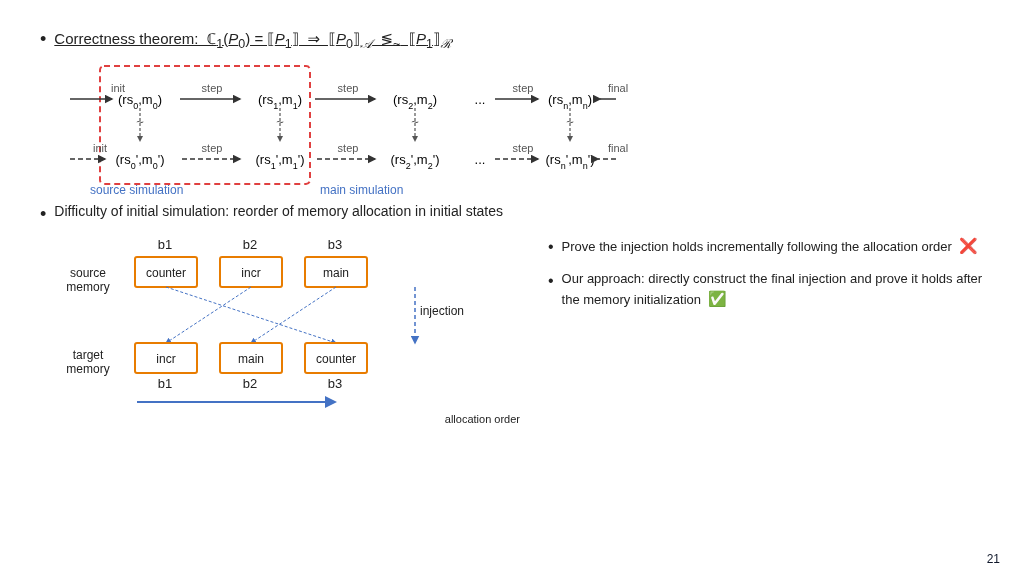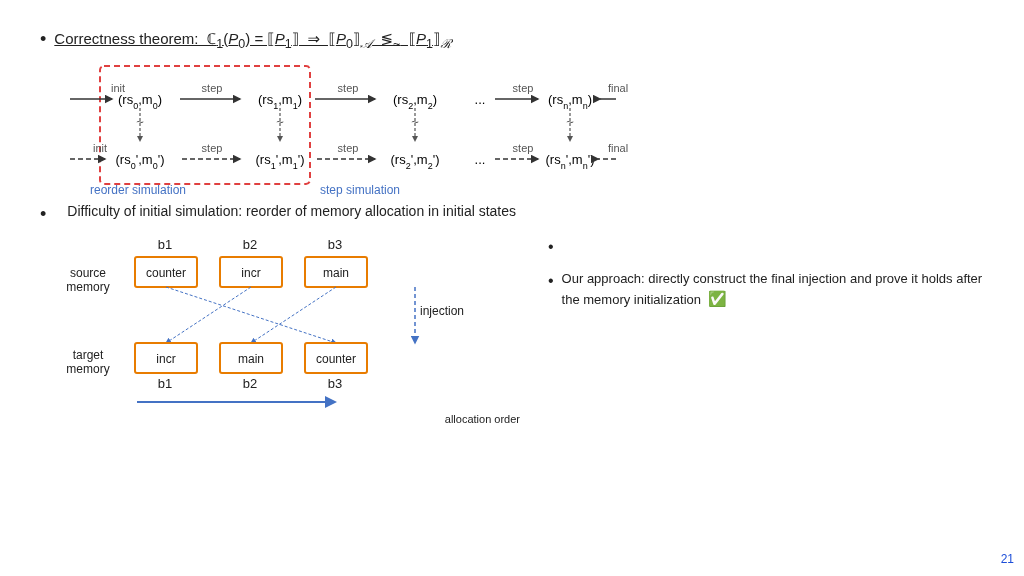--- a/index.html
+++ b/index.html
@@ -65,28 +65,27 @@
       align-items: flex-start;
       margin-bottom: 10px;
     }
     .right-bullet-dot {
       font-size: 16px;
       margin-right: 8px;
       margin-top: 0px;
     }
     .difficulty-line {
       font-size: 14px;
-      margin-left: 13px;
     }
     .page-number {
       position: absolute;
       bottom: 10px;
-      right: 10px;
+      right: 24px;
       font-size: 12px;
-      color: #1d4ed8;
+      color: #0f172a;
     }
   </style>
 </head>
 <body>
 
 <div class="slide">
 
   <div class="bullet-section">
     <span class="bullet">•</span>
     <div class="theorem-line">
@@ -168,22 +167,22 @@
         <marker id="arr2" markerWidth="6" markerHeight="6" refX="1" refY="3" orient="auto">
           <path d="M6,0 L0,3 L6,6 Z" fill="#333"></path>
         </marker>
         <marker id="arr-blue" markerWidth="6" markerHeight="6" refX="5" refY="3" orient="auto">
           <path d="M0,0 L6,3 L0,6 Z" fill="#4472c4"></path>
         </marker>
       </defs>
     </svg>
 
     
-    <div style="position:absolute; left:50px; bottom:2px; color:#4472c4; font-size:12px;">reorder simulation</div>
-    <div style="position:absolute; left:280px; bottom:2px; color:#4472c4; font-size:12px;">step simulation</div>
+    <div style="position:absolute; left:50px; bottom:2px; color:#4472c4; font-size:12px;">source simulation</div>
+    <div style="position:absolute; left:280px; bottom:2px; color:#4472c4; font-size:12px;">main simulation</div>
   </div>
 
   <div class="bullet-section" style="margin-top:4px;">
     <span class="bullet">•</span>
     <div class="difficulty-line">Difficulty of initial simulation: reorder of memory allocation in initial states</div>
   </div>
 
   <div class="bottom-section">
 
     <div class="memory-diagram">
@@ -249,20 +248,23 @@
           </defs>
           <line x1="2" y1="9" x2="200" y2="9" stroke="#4472c4" stroke-width="2" marker-end="url(#arr-blue3)"></line>
         </svg>
       </div>
       <div style="margin-left:95px; font-size:11px; color:#222; margin-top:2px;text-align:right;">allocation order</div>
     </div>
 
     <div class="right-bullets">
       <div class="right-bullet-item">
         <span class="right-bullet-dot">•</span>
+        <div>
+          Prove the injection holds incrementally following the allocation order &nbsp;<span style="font-size:15px;">❌</span>
+        </div>
       </div>
       <div class="right-bullet-item">
         <span class="right-bullet-dot">•</span>
         <div>
           Our approach: directly construct the final injection and prove it holds after the memory initialization &nbsp;<span style="font-size:15px;">✅</span>
         </div>
       </div>
     </div>
   </div>
 

